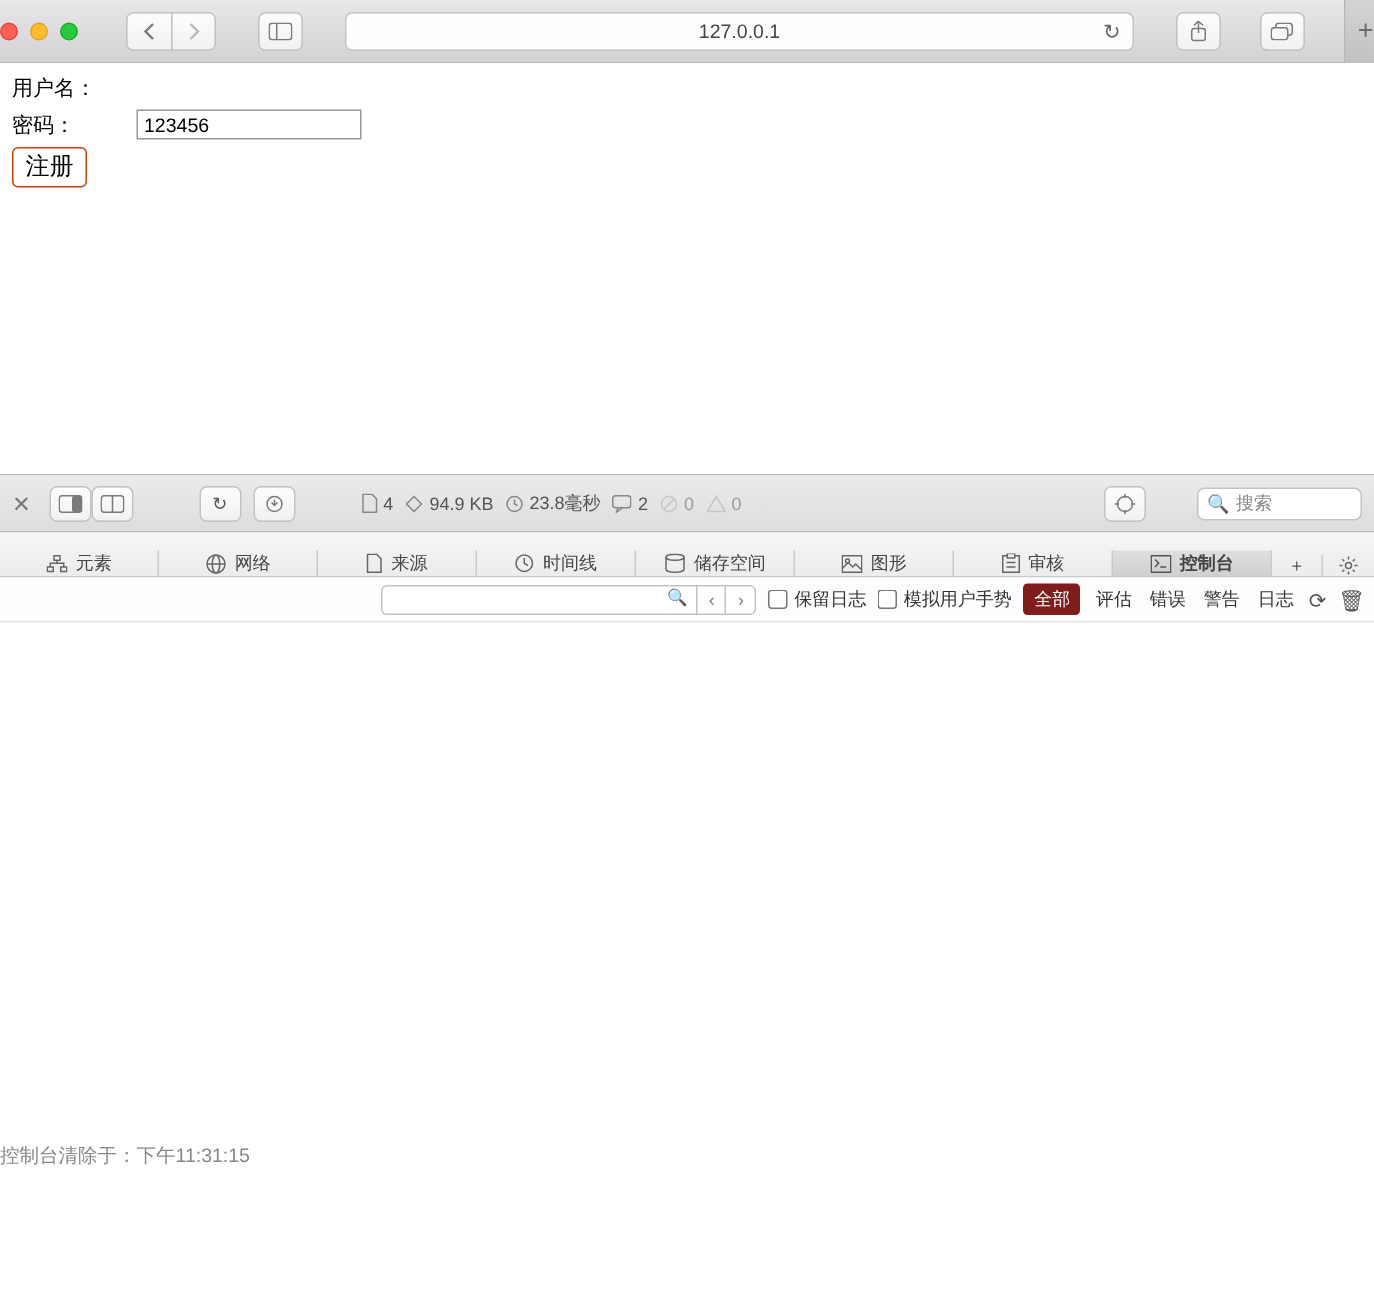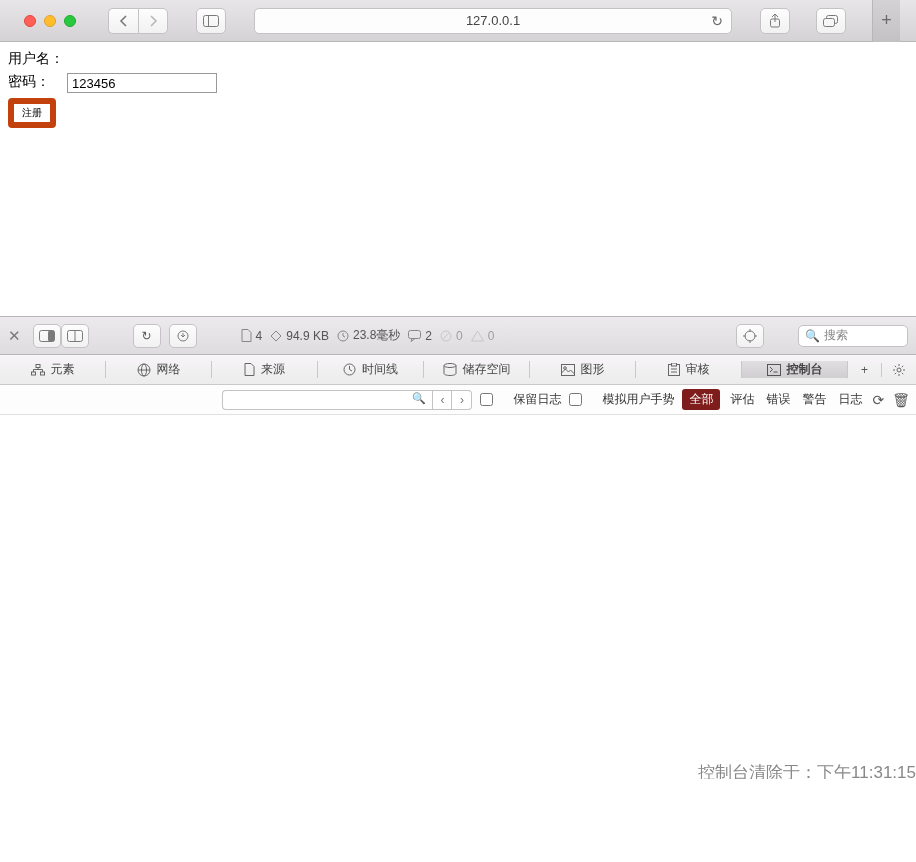--- a/index.html
+++ b/index.html
@@ -1,67 +1,67 @@
 <!DOCTYPE html>
 <html><head>
 <meta charset="utf-8">
 <style>
 * { margin: 0; padding: 0; box-sizing: border-box; font-family: -apple-system, "Helvetica Neue", Arial, sans-serif; }
 body { width: 916px; height: 862px; background: #fff; overflow: hidden; font-size: 13px; }
 
 
-.safari-toolbar { height: 42px; background: linear-gradient(#e8e6e8,#d4d2d4); border-bottom:1px solid #b8b6b8; display:flex; align-items:center; padding:0 24px; gap:22px; }
+.safari-toolbar { height: 42px; background: linear-gradient(#e8e6e8,#d4d2d4); border-bottom:1px solid #b8b6b8; display:flex; align-items:center; padding:0 0; gap:22px; }
 .traffic { display:flex; gap:8px; margin-right:10px; }
 .dot { width:12px; height:12px; border-radius:50%; }
 .dot.red{background:#ff5f57;border:1px solid #e24640;} .dot.yellow{background:#ffbd2e;border:1px solid #e1a128;} .dot.green{background:#28c940;border:1px solid #1dad2b;}
 .btn-group{display:inline-flex;}
 .tb-btn{height:26px;min-width:30px;background:linear-gradient(#fdfdfd,#f1f1f1);border:1px solid #c4c2c4;border-radius:5px;display:flex;align-items:center;justify-content:center;color:#5a5a5a;font-size:13px;cursor:pointer;}
 .btn-group .tb-btn:first-child{border-radius:5px 0 0 5px;border-right:none;}
 .btn-group .tb-btn:last-child{border-radius:0 5px 5px 0;}
 .url-bar{flex:1;height:26px;background:#fdfdfd;border:1px solid #c4c2c4;border-radius:5px;display:flex;align-items:center;justify-content:center;color:#444;font-size:13px;margin:0 6px;position:relative;}
 .reload-ic{position:absolute;right:8px;color:#6a6a6a;font-size:14px;}
 .new-tab{width:28px;height:42px;background:linear-gradient(#d4d2d4,#c3c1c3);display:flex;align-items:center;justify-content:center;color:#6a6a6a;font-size:18px;margin:-0px -8px 0 4px;border-left:1px solid #b8b6b8;}
 
 
 .page{padding:8px;background:#fff;height:274px;font-size:14px;}
-.row{display:flex;align-items:flex-start;margin-bottom:5px;}
+.row{display:flex;align-items:flex-end;margin-bottom:5px;gap:24px;}
 .row label{min-width:59px;}
 .row input[type=text],.row input[type=password]{border:1px solid #999;height:20px;padding:0 4px;font-size:13px;}
-.reg-btn{background:#fff;border:6px solid #c2410c;border-radius:4px;padding:2px 8px;font-size:10px;cursor:pointer;}
+.reg-btn{background:#fff;border:1px solid #c2410c;border-radius:4px;padding:2px 8px;font-size:16px;cursor:pointer;}
 
 
 .devtools{border-top:1px solid #b8b6b8;}
 .dt-top{height:38px;background:linear-gradient(#eceaec,#dedcde);border-bottom:1px solid #b8b6b8;display:flex;align-items:center;padding:0 8px;gap:8px;font-size:12px;color:#444;}
 .dt-ibtn{height:24px;min-width:28px;border:1px solid #c4c2c4;background:linear-gradient(#fdfdfd,#f1f1f1);border-radius:5px;display:flex;align-items:center;justify-content:center;color:#5a5a5a;cursor:pointer;}
 .dt-stat{display:flex;align-items:center;gap:4px;color:#555;font-size:12px;}
 .dt-search{height:22px;border:1px solid #c4c2c4;border-radius:5px;background:#fff;display:flex;align-items:center;padding:0 6px;gap:4px;color:#888;font-size:12px;width:110px;}
 
-.dt-tabs{height:30px;background:linear-gradient(#f7f5f7,#ececec);border-bottom:1px solid #cac8ca;display:flex;align-items:center;font-size:12px;}
+.dt-tabs{height:30px;background:linear-gradient(#f7f5f7,#ececec);border-bottom:1px solid #cac8ca;display:flex;align-items:flex-end;font-size:12px;}
 .dt-tab{flex:1;display:flex;align-items:center;justify-content:center;gap:6px;border-right:1px solid #cac8ca;color:#454545;cursor:pointer;}
 .dt-tab.active{background:linear-gradient(#e0deE0,#d0ced0);font-weight:bold;}
 .dt-tab-end{width:34px;display:flex;align-items:center;justify-content:center;border-right:1px solid #cac8ca;color:#555;cursor:pointer;}
 
 .dt-filter{height:30px;border-bottom:1px solid #e1e1e1;display:flex;align-items:center;padding:0 6px;gap:8px;font-size:12px;background:#fdfdfd;}
 .dt-filter .spacer{flex:1;}
 .filter-search{display:flex;align-items:center;}
 .filter-search input{width:210px;height:20px;border:1px solid #c4c2c4;border-right:none;border-radius:4px 0 0 4px;padding:0 18px 0 6px;font-size:11px;outline:none;}
 .fs-wrap{position:relative;}
 .fs-wrap .mag{position:absolute;right:6px;top:2px;color:#888;font-size:11px;}
 .step-btns{display:flex;}
 .step-btns span{width:20px;height:20px;border:1px solid #c4c2c4;display:flex;align-items:center;justify-content:center;color:#777;cursor:pointer;background:#fff;}
 .step-btns span:first-child{border-radius:0;}
 .step-btns span:last-child{border-radius:0 4px 4px 0;border-left:none;}
-.chk{display:flex;align-items:center;gap:20px;color:#333;}
+.chk{display:flex;align-items:center;gap:4px;color:#333;}
 .chk input{width:13px;height:13px;}
 .pill{background:#7f1d1d;color:#fff;padding:2px 7px;border-radius:3px;font-size:12px;cursor:pointer;}
 .flink{color:#333;cursor:pointer;padding:0 2px;}
 .f-ic{color:#555;cursor:pointer;font-size:14px;}
 
 .console-body{height:364px;background:#fff;overflow:auto;}
-.cleared{text-align:right;color:#888;font-size:17px;padding:6px 0;}
+.cleared{text-align:left;color:#888;font-size:13px;padding:6px 0;}
 
 svg{display:block;}
 .spacer-flex{flex:1;}
 </style>
 </head>
 <body>
 
 <div class="safari-toolbar">
   <div class="traffic">
     <div class="dot red"></div>

